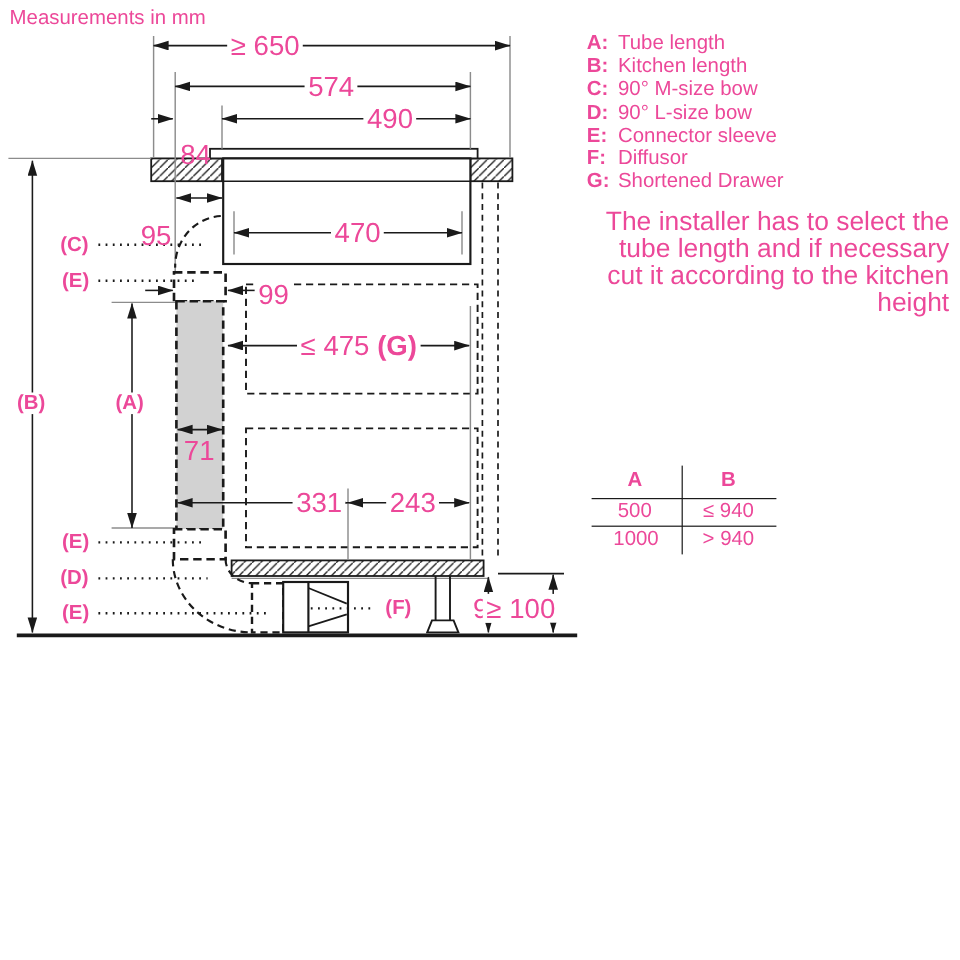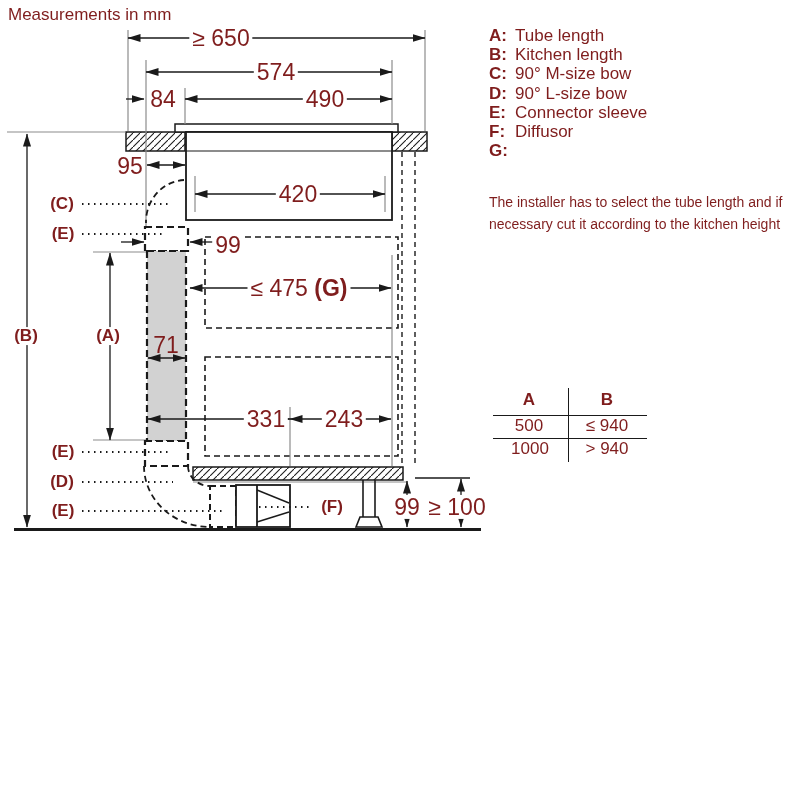--- a/index.html
+++ b/index.html
@@ -1,30 +1,30 @@
 <!DOCTYPE html>
 <html><head>
 <meta charset="utf-8">
 <style>
   html,body{margin:0;padding:0;background:#fff;}
   #stage{position:relative;width:800px;height:800px;background:#ffffff;overflow:hidden;
-         font-family:"Liberation Sans", sans-serif;color:#7f1d1d;}
+         font-family:"Liberation Sans", sans-serif;color:#ec4899;}
   #diagram{position:absolute;left:0;top:0;}
   .title{position:absolute;left:8px;top:5px;font-size:17px;}
   .dim{position:absolute;transform:translate(-50%,-50%);background:#fff;padding:0 3px;
        font-size:23px;white-space:nowrap;line-height:1.05;}
-  .dim.nobg{background:transparent;padding:0;}
+  .dim.nobg{background:transparent;padding:0;margin-top:30px;}
   .plabel{position:absolute;transform:translate(-50%,-50%);background:#fff;padding:0 2px;
        font-size:17px;font-weight:bold;white-space:nowrap;line-height:1.05;}
   .plabel.nobg{background:transparent;}
   .gbold{font-weight:bold;}
   .legend{position:absolute;left:489px;top:26px;}
   .lrow{display:flex;height:19.3px;align-items:center;font-size:17px;}
   .lkey{font-weight:bold;width:26px;}
-  .note{position:absolute;left:489px;top:191px;width:302px;font-size:14px;line-height:22.4px;}
+  .note{position:absolute;left:489px;top:174px;width:302px;font-size:22px;line-height:22.4px;text-align:right;}
   .abtable{position:absolute;left:493px;top:385px;width:154px;height:80px;}
   .abtable .cell{position:absolute;transform:translate(-50%,-50%);font-size:17px;white-space:nowrap;}
   .abtable .hcell{font-weight:bold;}
   .hline{position:absolute;height:1.4px;background:#1a1a1a;}
   .vline{position:absolute;width:1.4px;background:#1a1a1a;}
 </style>
 </head>
 <body>
 
 <div id="stage">
@@ -133,28 +133,28 @@
     </g>
   </svg>
 
   <div class="title">Measurements in mm</div>
 
   <span class="dim" style="left:221px;top:38px">≥ 650</span>
   <span class="dim" style="left:276px;top:72px">574</span>
   <span class="dim nobg" style="left:163px;top:99px">84</span>
   <span class="dim" style="left:325px;top:99px">490</span>
   <span class="dim nobg" style="left:130px;top:166px">95</span>
-  <span class="dim" style="left:298px;top:194px">420</span>
+  <span class="dim" style="left:298px;top:194px">470</span>
   <span class="dim" style="left:228px;top:245px">99</span>
   <span class="dim" style="left:299px;top:288px"><span>≤ 475</span>&nbsp;<span class="gbold">(G)</span></span>
   <span class="dim nobg" style="left:166px;top:345px">71</span>
   <span class="dim" style="left:266px;top:419px">331</span>
   <span class="dim" style="left:344px;top:419px">243</span>
   <span class="dim" style="left:407px;top:507px">99</span>
-  <span class="dim" style="left:457px;top:507px">≥ 100</span>
+  <span class="dim" style="left:434px;top:507px">≥ 100</span>
 
   <span class="plabel nobg" style="left:62px;top:204px">(C)</span>
   <span class="plabel nobg" style="left:63px;top:234px">(E)</span>
   <span class="plabel" style="left:26px;top:336px">(B)</span>
   <span class="plabel" style="left:108px;top:336px">(A)</span>
   <span class="plabel nobg" style="left:63px;top:452px">(E)</span>
   <span class="plabel nobg" style="left:62px;top:482px">(D)</span>
   <span class="plabel nobg" style="left:63px;top:511px">(E)</span>
   <span class="plabel nobg" style="left:332px;top:507px">(F)</span>
 
@@ -178,20 +178,21 @@
     <div class="lrow">
         <span class="lkey">E:</span>
         <span>Connector sleeve</span>
       </div>
     <div class="lrow">
         <span class="lkey">F:</span>
         <span>Diffusor</span>
       </div>
     <div class="lrow">
         <span class="lkey">G:</span>
+        <span>Shortened Drawer</span>
       </div>
   </div>
 
   <div class="note">The installer has to select the tube length and if necessary cut it according to the kitchen height</div>
 
   <div class="abtable">
     <span class="cell hcell" style="left:36px;top:15px">A</span>
     <span class="cell hcell" style="left:114px;top:15px">B</span>
     <div class="hline" style="left:0;top:30px;width:154px"></div>
     <span class="cell" style="left:36px;top:41px">500</span>

